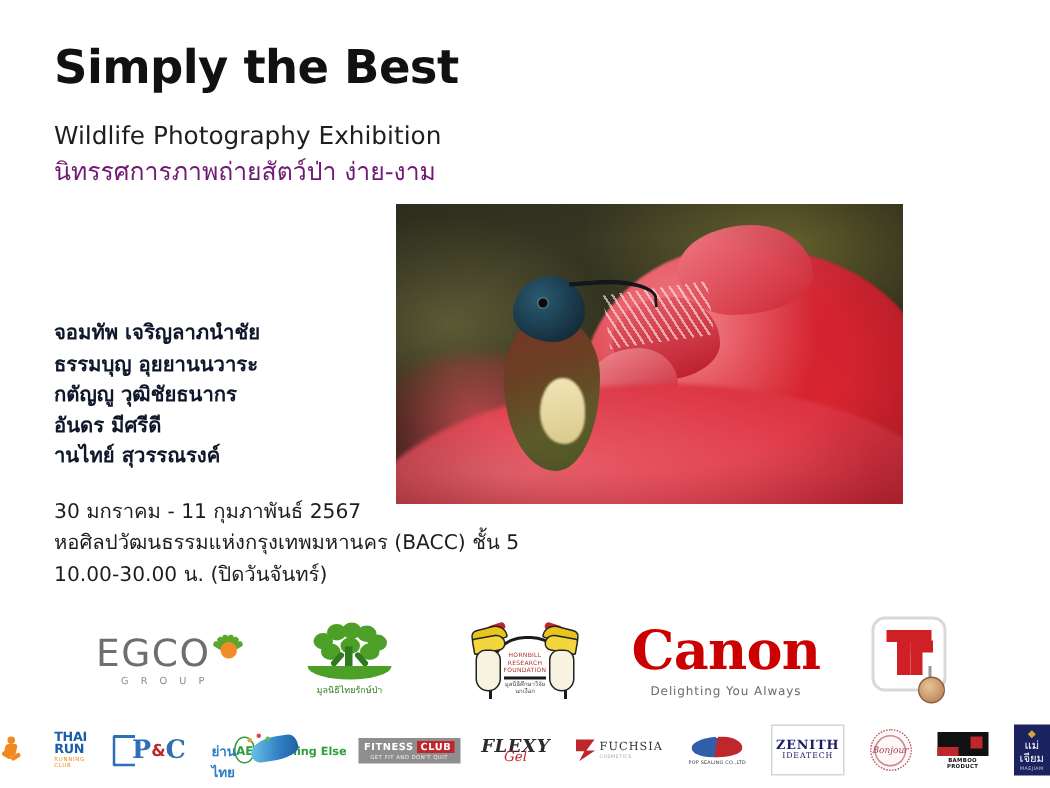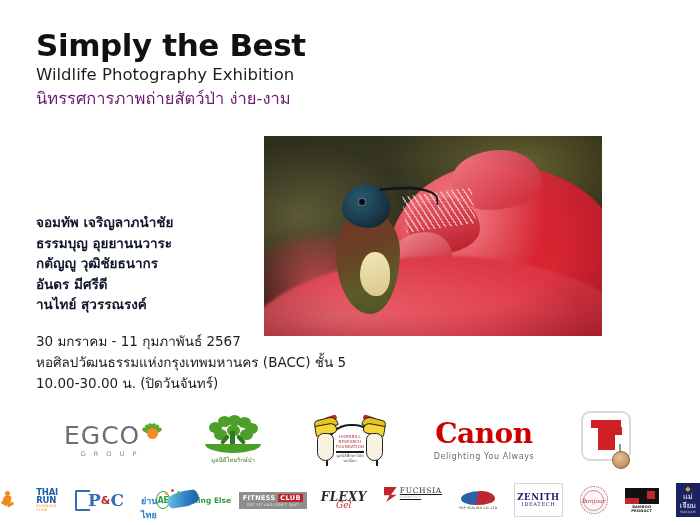--- a/index.html
+++ b/index.html
@@ -36,21 +36,21 @@
     line-height: 1.12;
     color: #111111;
     margin: 0;
     white-space: nowrap;
   }
   .subtitle-en {
     font-size: 16.5px;
     font-weight: 400;
     line-height: 1.25;
     color: #1e1e1e;
-    margin: 2px 0 0 0;
+    margin: 18px 0 0 0;
     white-space: nowrap;
   }
   .subtitle-th {
     font-size: 16.5px;
     font-weight: 400;
     line-height: 1.35;
     color: #701a75;
     margin: 3px 0 0 0;
     white-space: nowrap;
   }
@@ -290,21 +290,21 @@
     background: #f7f3e0; border: 1px solid #222; border-radius: 7px 7px 9px 9px;
   }
   .hb-text-box { position: absolute; left: 24px; top: 22px; width: 32px; text-align: center; }
   .hb-l1 { font-size: 4px; color: #b0302e; line-height: 1.25; letter-spacing: 0.2px; }
   .hb-bar { width: 28px; height: 2px; background: #1a1a1a; margin: 1.5px auto; }
   .hb-l2 { font-size: 4px; color: #444; line-height: 1.2; }
 
   
   .canon { flex-direction: column; width: 108px; }
   .canon-word {
-    font-size: 28px; font-weight: 700; color: #cc0000;
+    font-size: 36px; font-weight: 700; color: #cc0000;
     letter-spacing: -0.5px; line-height: 1;
     font-family: "DejaVu Serif", serif;
   }
   .canon-tag {
     font-size: 8px; color: #6b6b6b; letter-spacing: 0.6px; margin-top: 4px;
   }
 
   
   .tf { width: 58px; height: 58px; position: relative; }
   .tf-box {
@@ -393,21 +393,21 @@
   .flexy { width: 54px; text-align: center; }
   .flexy-1 {
     font-size: 12px; font-weight: 700; font-style: italic; color: #2b2b2b; letter-spacing: 0.4px;
     font-family: "DejaVu Serif", serif; line-height: 1;
   }
   .flexy-2 {
     font-size: 9px; font-style: italic; color: #c0272d; line-height: 1; margin-top: -2px;
     font-family: "DejaVu Serif", serif;
   }
 
-  .fuchsia { width: 62px; display: flex; align-items: flex-start; text-decoration: underline; }
+  .fuchsia { width: 62px; display: flex; align-items: center; }
   .fu-mark {
     width: 13px; height: 15px; margin-right: 3px;
     background: #c0272d;
     clip-path: polygon(0 0, 100% 0, 55% 52%, 100% 52%, 18% 100%, 45% 55%, 0 55%);
   }
   .fu-text { line-height: 1; }
   .fu-1 { font-size: 7.5px; color: #333; letter-spacing: 0.7px; font-family: "DejaVu Serif", serif; }
   .fu-2 { font-size: 3.2px; color: #a8a8a8; letter-spacing: 0.3px; margin-top: 1px; }
 
   .pop { width: 54px; text-align: center; }

